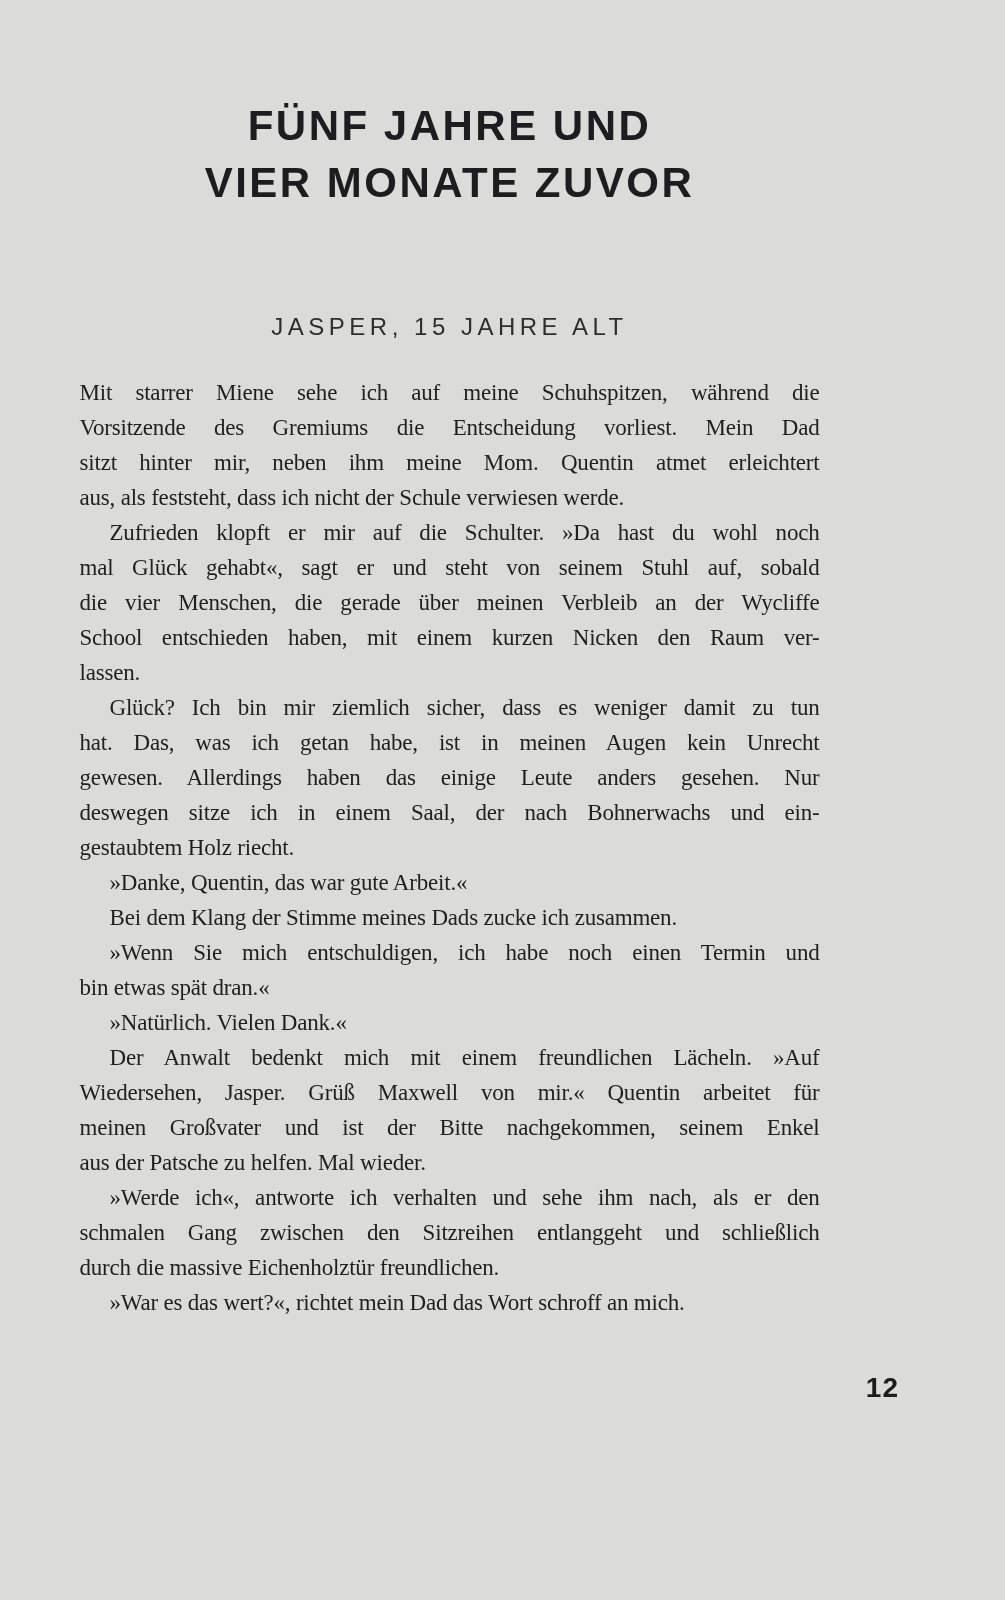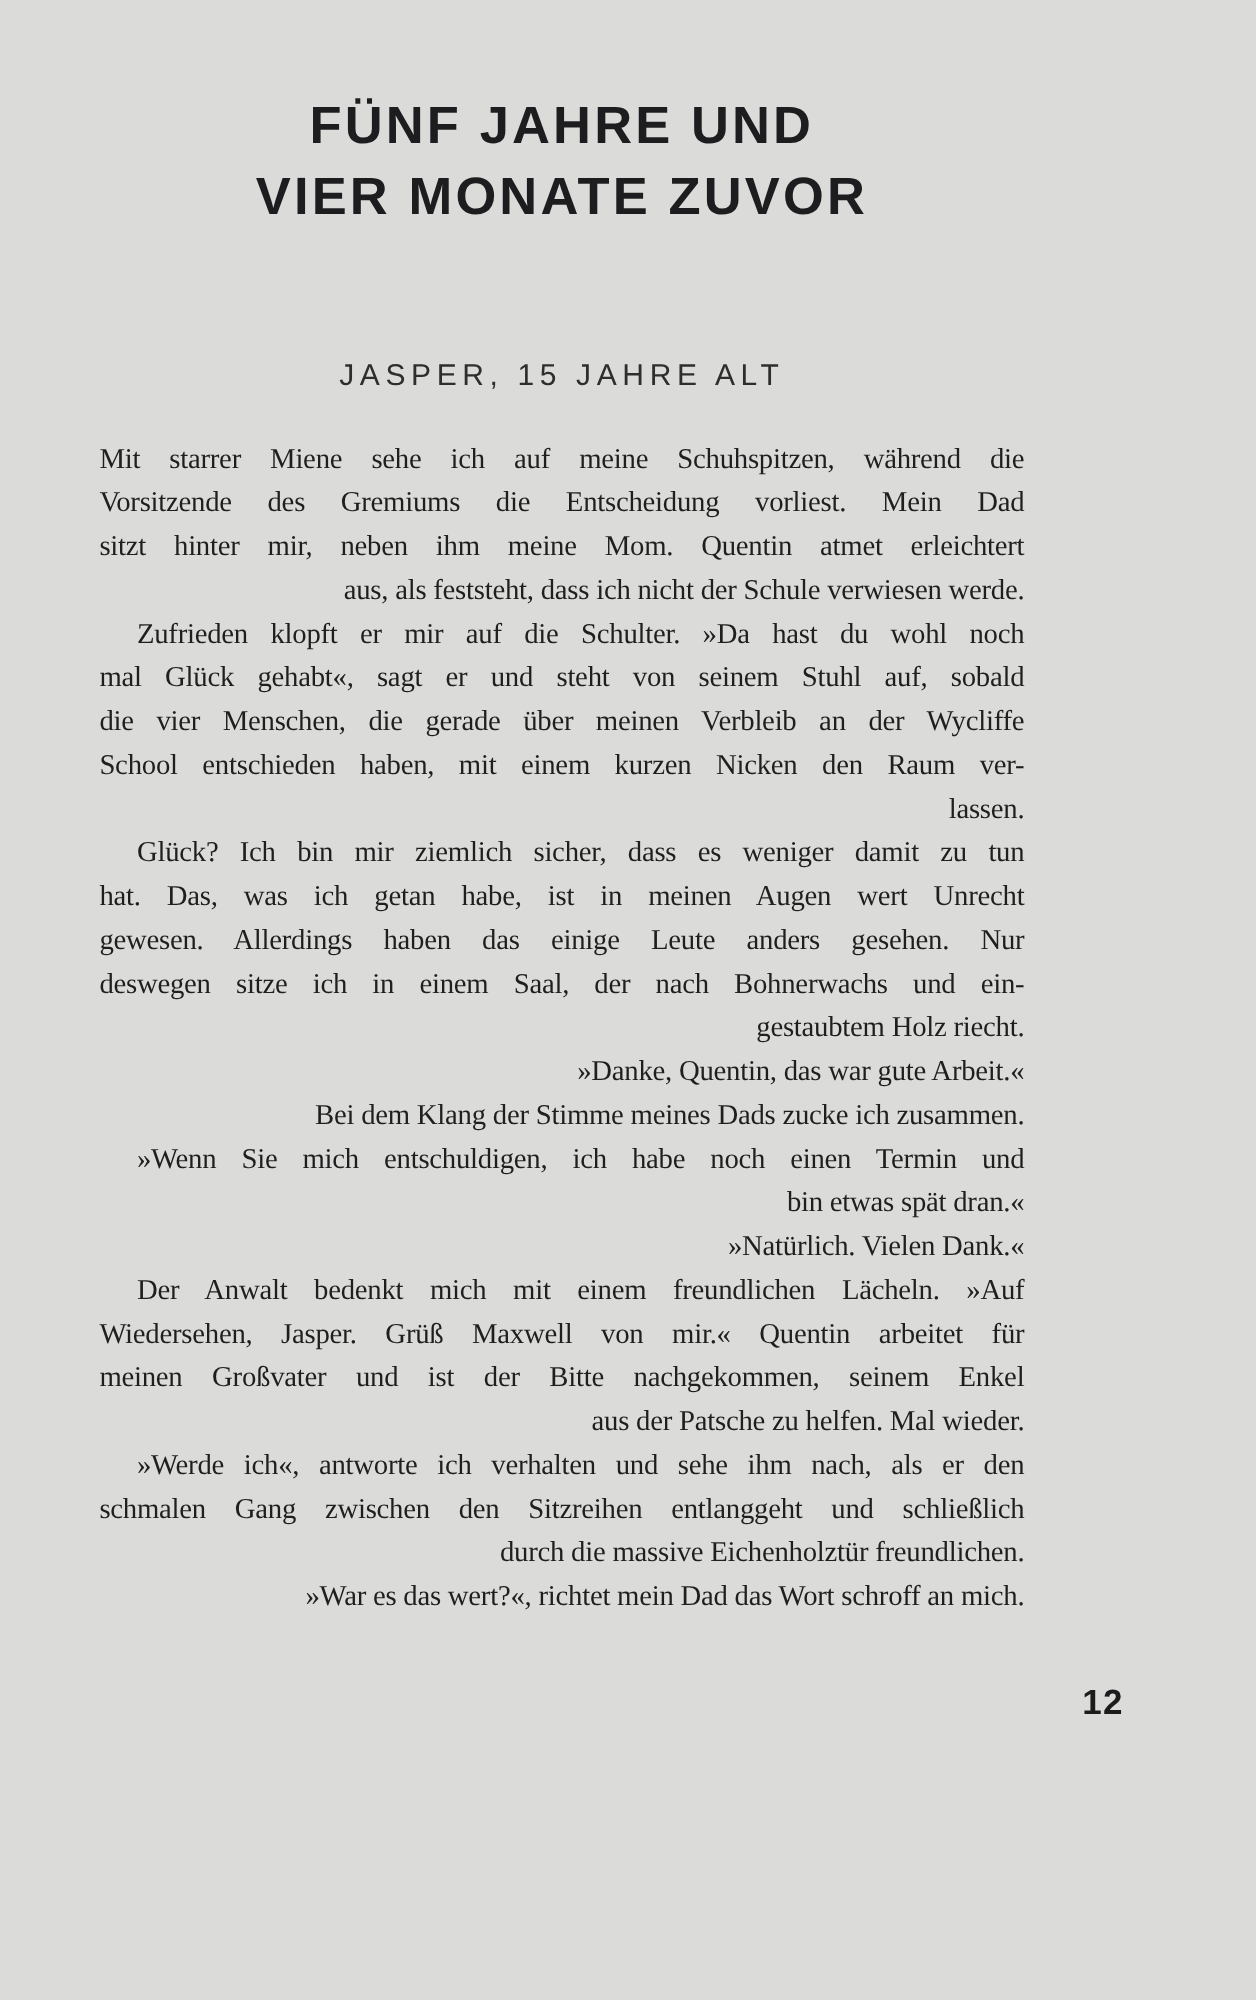--- a/index.html
+++ b/index.html
@@ -10,21 +10,21 @@
     width: 1005px;
     height: 1600px;
     background: #dbdbda;
     overflow: hidden;
   }
   .page {
     position: relative;
     width: 899px;
     height: 1600px;
     box-sizing: border-box;
-    padding-top: 71px;
+    padding-top: 97px;
   }
   .chapter-title {
     text-align: center;
     font-family: "Liberation Sans", sans-serif;
     font-weight: 700;
     font-size: 42px;
     line-height: 57px;
     letter-spacing: 2.5px;
     color: #1d1d1f;
   }
@@ -44,21 +44,21 @@
     font-family: "Liberation Serif", serif;
     font-size: 23px;
     line-height: 35px;
     letter-spacing: -0.2px;
     color: #1f1f1f;
   }
   .body-text .paragraph {
     margin: 0;
   }
   .body-text .line {
-    text-align: right;
+    text-align: left;
   }
   .body-text .line.justify {
     text-align: justify;
     text-align-last: justify;
   }
   .body-text .line.indent {
     text-indent: 30px;
   }
   .page-number {
     margin-top: 52px;
@@ -92,21 +92,21 @@
       </div>
       <div class="paragraph">
         <div class="line justify indent">Zufrieden klopft er mir auf die Schulter. »Da hast du wohl noch</div>
         <div class="line justify">mal Glück gehabt«, sagt er und steht von seinem Stuhl auf, sobald</div>
         <div class="line justify">die vier Menschen, die gerade über meinen Verbleib an der Wycliffe</div>
         <div class="line justify">School entschieden haben, mit einem kurzen Nicken den Raum ver-</div>
         <div class="line">lassen.</div>
       </div>
       <div class="paragraph">
         <div class="line justify indent">Glück? Ich bin mir ziemlich sicher, dass es weniger damit zu tun</div>
-        <div class="line justify">hat. Das, was ich getan habe, ist in meinen Augen wert Unrecht</div>
+        <div class="line justify">hat. Das, was ich getan habe, ist in meinen Augen kein Unrecht</div>
         <div class="line justify">gewesen. Allerdings haben das einige Leute anders gesehen. Nur</div>
         <div class="line justify">deswegen sitze ich in einem Saal, der nach Bohnerwachs und ein-</div>
         <div class="line">gestaubtem Holz riecht.</div>
       </div>
       <div class="paragraph">
         <div class="line indent">»Danke, Quentin, das war gute Arbeit.«</div>
       </div>
       <div class="paragraph">
         <div class="line indent">Bei dem Klang der Stimme meines Dads zucke ich zusammen.</div>
       </div>

